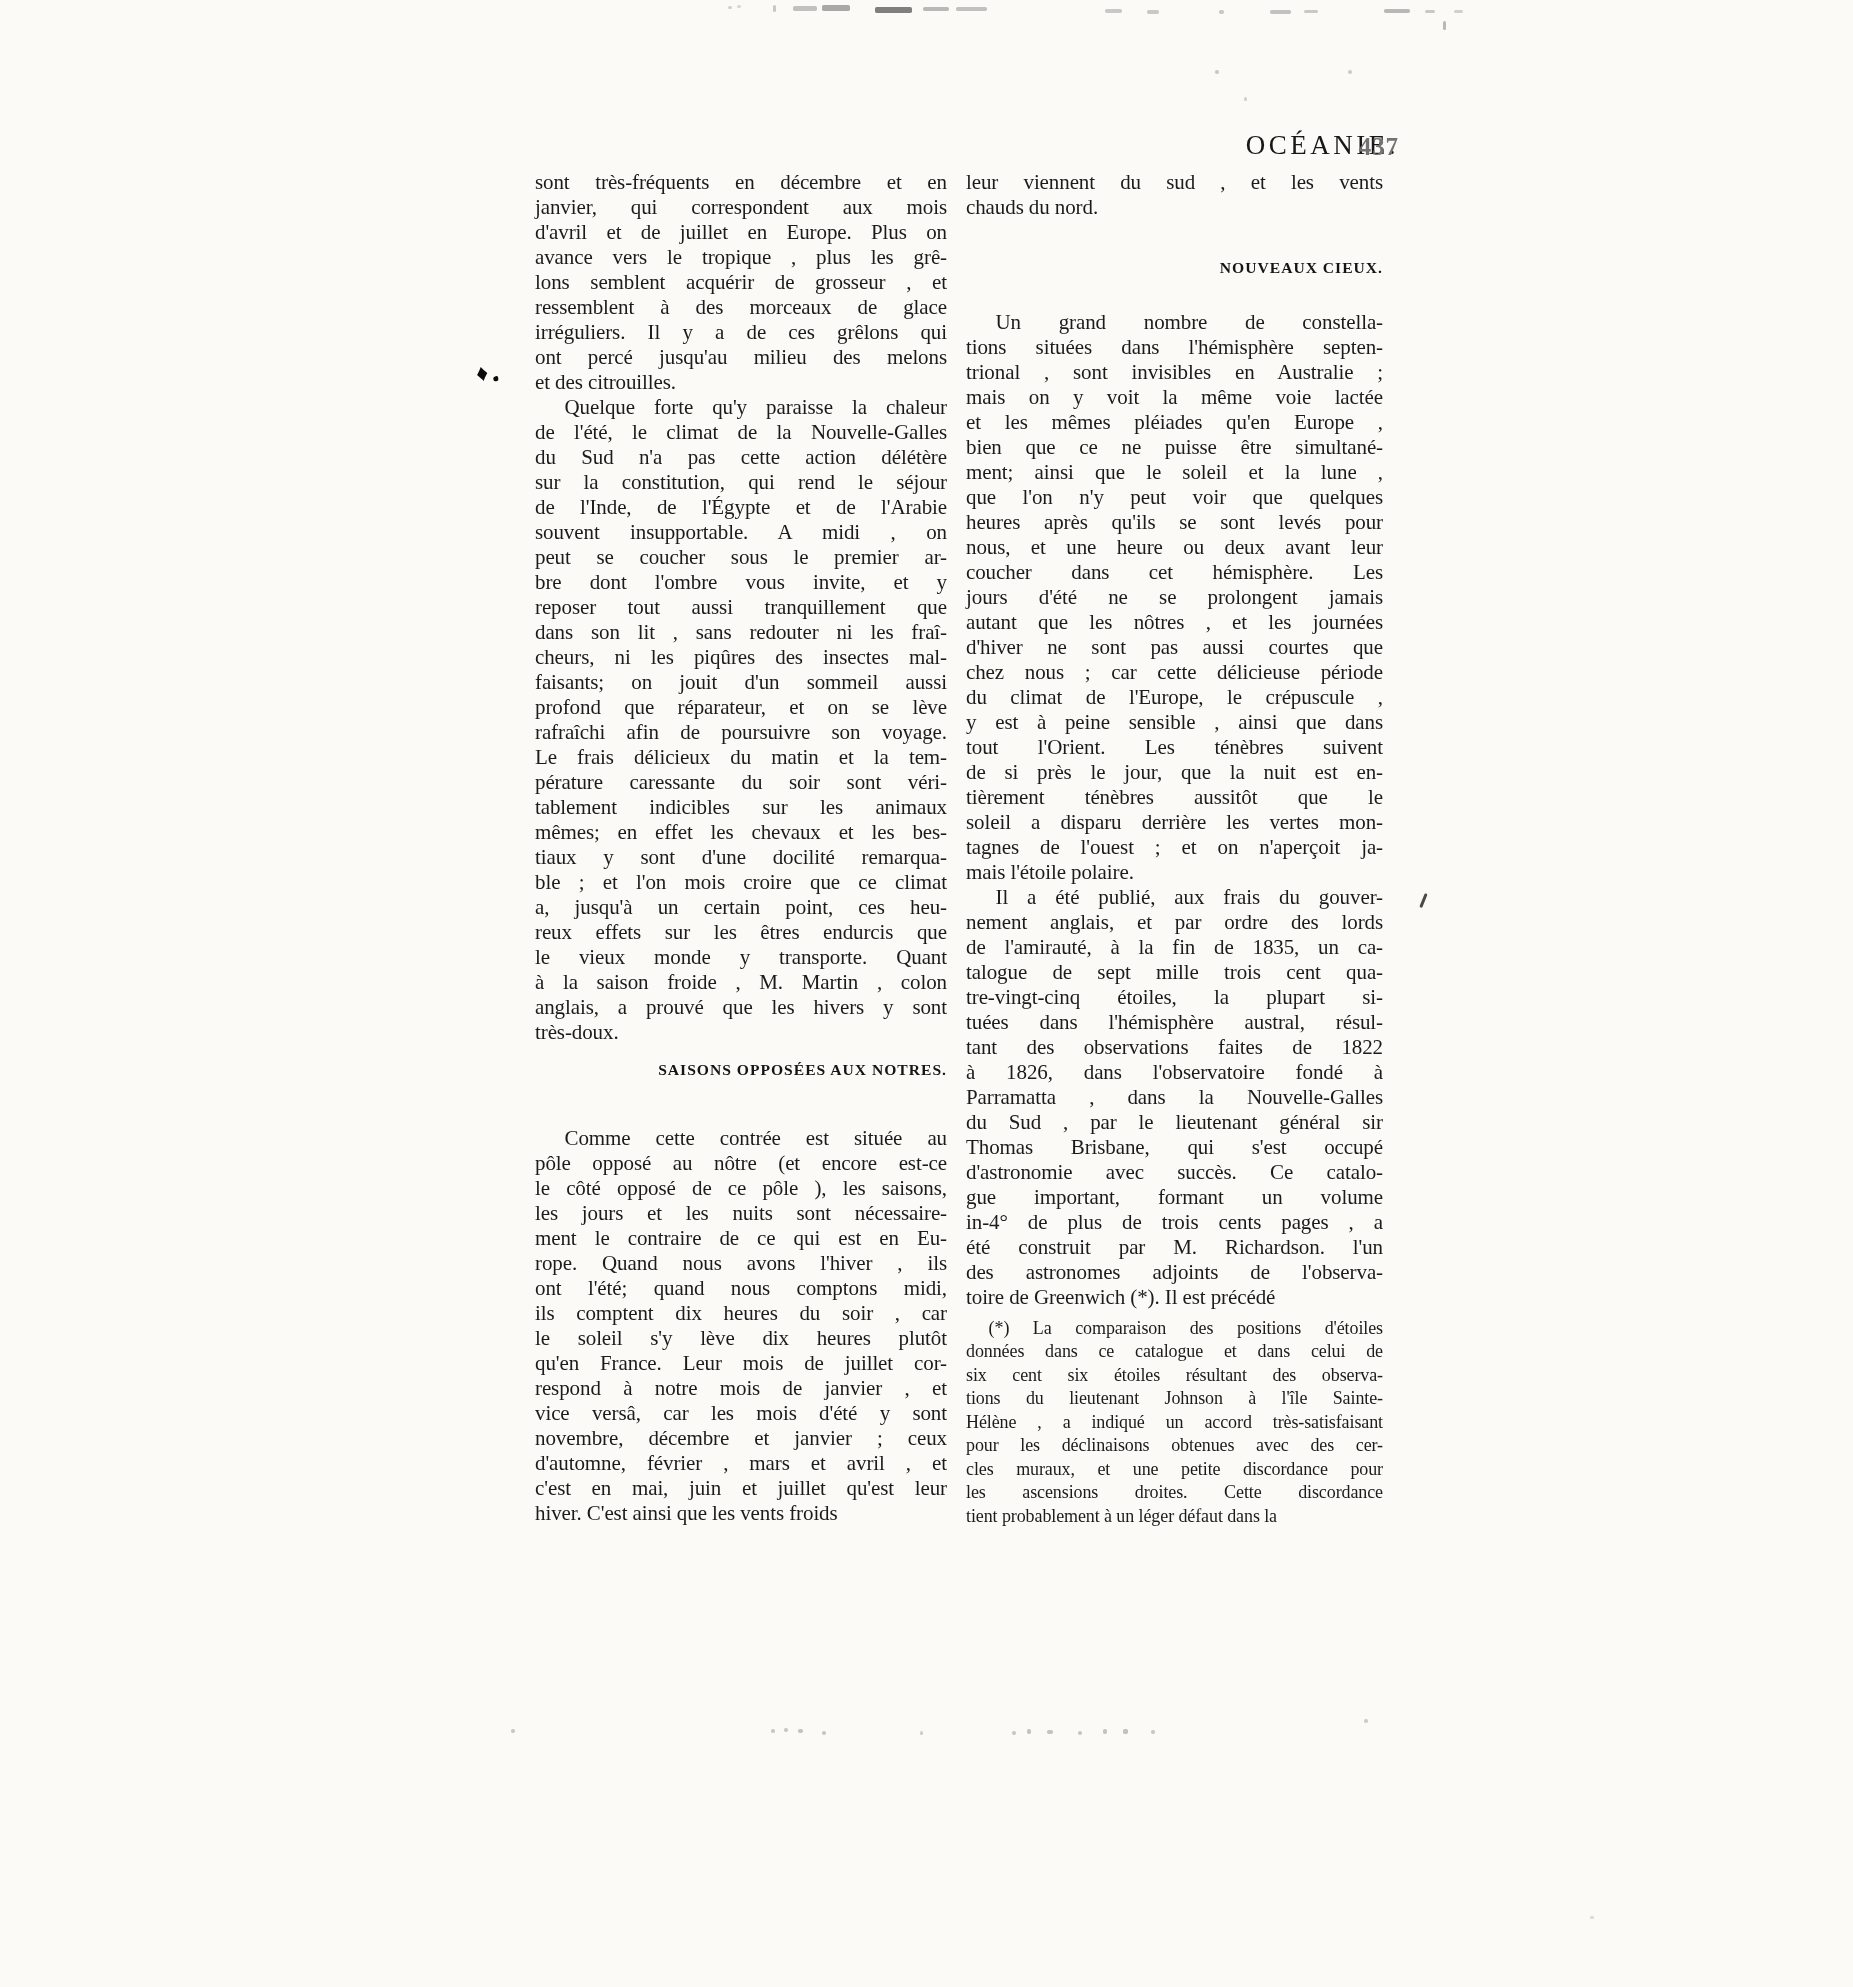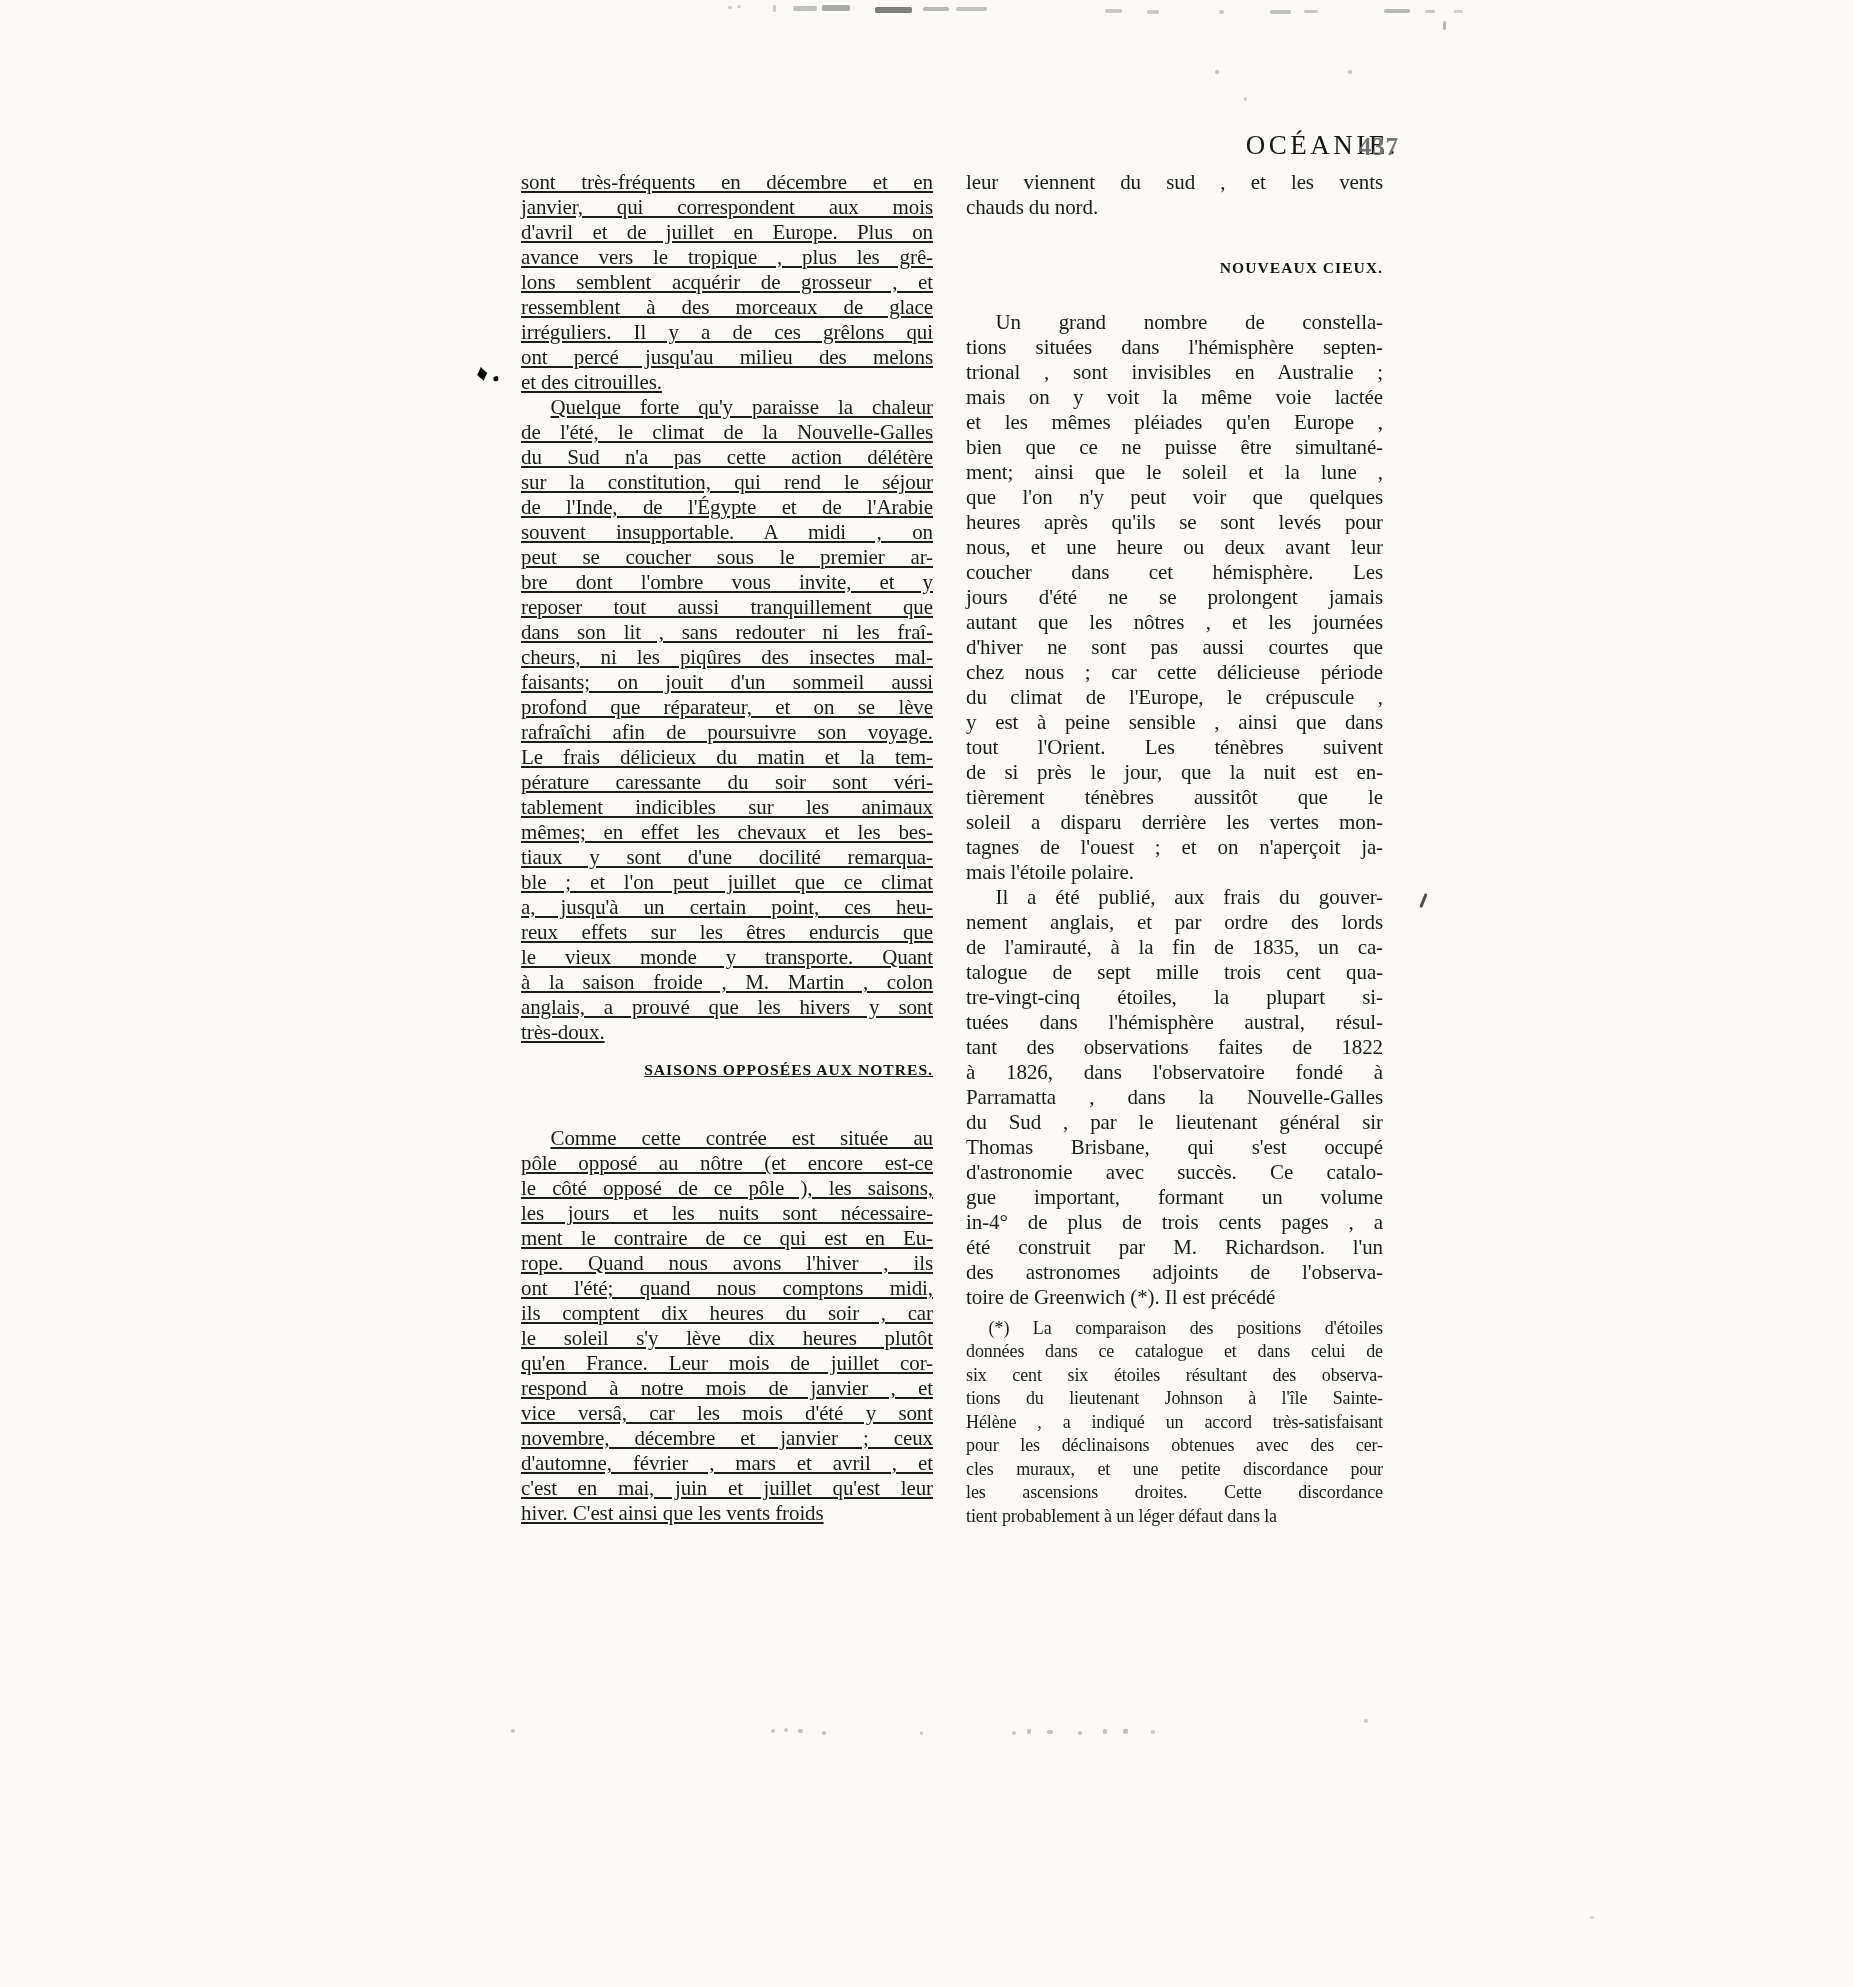--- a/index.html
+++ b/index.html
@@ -22,21 +22,21 @@
     font-size:27px;letter-spacing:3.5px;font-weight:normal;
     color:#171717;
   }
   .page-number{
     position:absolute;right:0;top:2.6px;
     font-size:25px;font-weight:bold;letter-spacing:0.9px;color:#737373;
   }
 
   
   .col{position:absolute;top:170px;}
-  .col-left{left:521px;width:412px;text-decoration:underline;}
+  .col-left{left:535px;width:412px;}
   .col-right{left:966px;width:417px;}
 
   .para{font-size:21px;line-height:25px;color:#1b1b1b;}
   .line{
     text-align:justify;
     text-align-last:justify;
     white-space:normal;
     letter-spacing:-0.1px;
   }
   .line.last{text-align-last:left;}
@@ -110,21 +110,21 @@
         <div class="line">dans son lit , sans redouter ni les fraî-</div>
         <div class="line">cheurs, ni les piqûres des insectes mal-</div>
         <div class="line">faisants; on jouit d'un sommeil aussi</div>
         <div class="line">profond que réparateur, et on se lève</div>
         <div class="line">rafraîchi afin de poursuivre son voyage.</div>
         <div class="line">Le frais délicieux du matin et la tem-</div>
         <div class="line">pérature caressante du soir sont véri-</div>
         <div class="line">tablement indicibles sur les animaux</div>
         <div class="line">mêmes; en effet les chevaux et les bes-</div>
         <div class="line">tiaux y sont d'une docilité remarqua-</div>
-        <div class="line">ble ; et l'on peut juillet que ce climat</div>
+        <div class="line">ble ; et l'on mois croire que ce climat</div>
         <div class="line">a, jusqu'à un certain point, ces heu-</div>
         <div class="line">reux effets sur les êtres endurcis que</div>
         <div class="line">le vieux monde y transporte. Quant</div>
         <div class="line">à la saison froide , M. Martin , colon</div>
         <div class="line">anglais, a prouvé que les hivers y sont</div>
         <div class="line last">très-doux.</div>
       </div>
       <div class="heading">SAISONS OPPOSÉES AUX NOTRES.</div>
       <div class="para indent">
         <div class="line">Comme cette contrée est située au</div>

